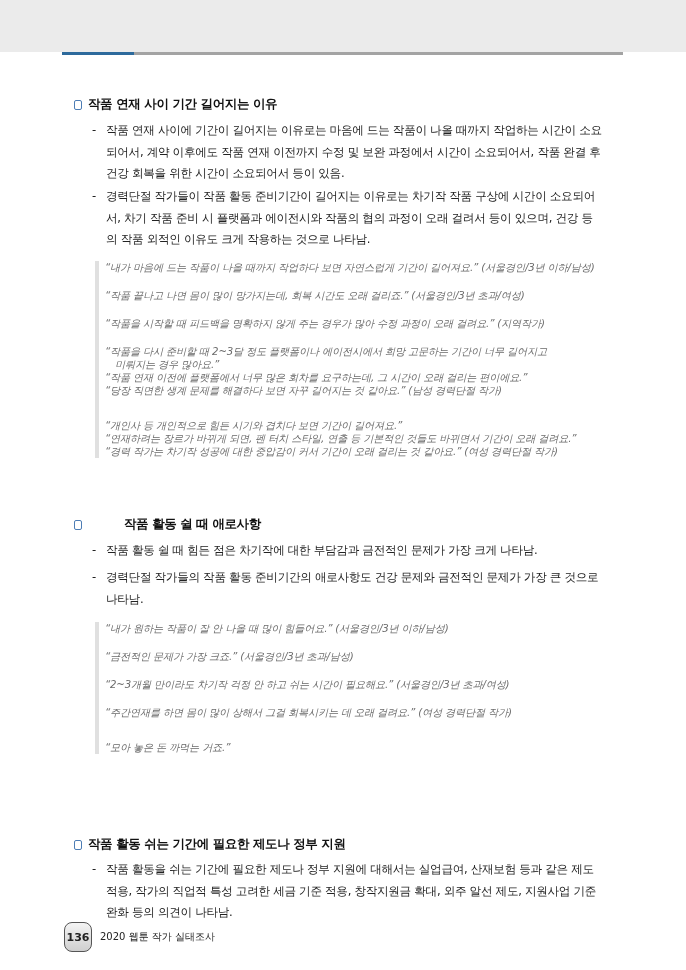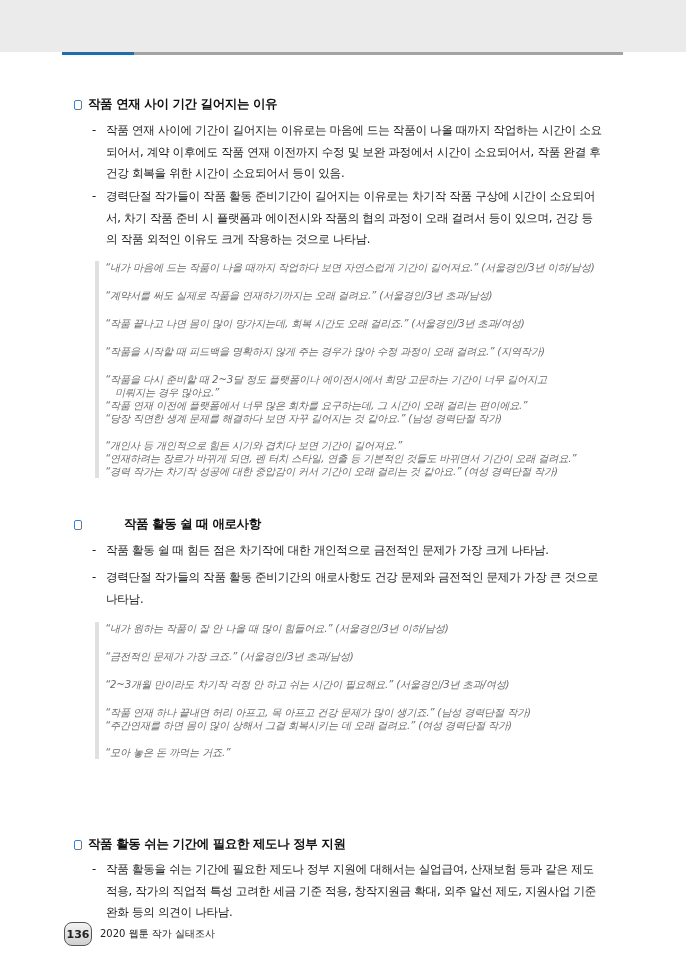--- a/index.html
+++ b/index.html
@@ -30,27 +30,27 @@
 
   .quote-block {
     position: absolute; left: 95px; width: 540px; border-left: 4px solid #e0e0e0;
     padding-left: 6px; box-sizing: border-box;
   }
   .q {
     font-style: italic; font-size: 10.2px; color: #6b6b6b; letter-spacing: -0.2px;
     line-height: 13px;
   }
   .q.single { margin-bottom: 15px; }
-  .q.group-gap { margin-top: 14px; }
+  .q.group-gap { margin-top: 22px; }
   .q .src { font-style: italic; }
   .q.indent { padding-left: 10px; }
 
   .footer { position: absolute; left: 64px; top: 922px; display: flex; align-items: center; }
   .pg {
-    width: 28px; height: 24px; border: 1.5px solid #555; border-radius: 8px;
+    width: 28px; height: 30px; border: 1.5px solid #555; border-radius: 8px;
     background: linear-gradient(#f4f4f4, #cfcfcf); display: flex; align-items: center; justify-content: center;
     font-size: 11px; font-weight: bold; color: #222; box-sizing: border-box;
   }
   .foot-title { margin-left: 8px; font-size: 10px; color: #222; }
 </style>
 </head>
 <body>
 
 <div class="top-band"></div>
 <div class="rule rule-blue"></div>
@@ -65,51 +65,49 @@
   <span class="dash">-</span>
   <span class="btext">작품 연재 사이에 기간이 길어지는 이유로는 마음에 드는 작품이 나올 때까지 작업하는 시간이 소요되어서, 계약 이후에도 작품 연재 이전까지 수정 및 보완 과정에서 시간이 소요되어서, 작품 완결 후 건강 회복을 위한 시간이 소요되어서 등이 있음.</span>
 </div>
 <div class="bullet" style="top:186px;">
   <span class="dash">-</span>
   <span class="btext">경력단절 작가들이 작품 활동 준비기간이 길어지는 이유로는 차기작 작품 구상에 시간이 소요되어서, 차기 작품 준비 시 플랫폼과 에이전시와 작품의 협의 과정이 오래 걸려서 등이 있으며, 건강 등의 작품 외적인 이유도 크게 작용하는 것으로 나타남.</span>
 </div>
 
 <div class="quote-block" style="top:261px;">
   <div class="q single"><span>“내가 마음에 드는 작품이 나올 때까지 작업하다 보면 자연스럽게 기간이 길어져요.”</span> <span class="src">(서울경인/3년 이하/남성)</span></div>
-  <div class="q single"><span>“계약서를 써도 실제로 작품을 연재하기까지는 오래 걸려요.”</span> <span class="src">(서울경인/3년 초과/남성)</span></div>
   <div class="q single"><span>“작품 끝나고 나면 몸이 많이 망가지는데, 회복 시간도 오래 걸리죠.”</span> <span class="src">(서울경인/3년 초과/여성)</span></div>
   <div class="q single"><span>“작품을 시작할 때 피드백을 명확하지 않게 주는 경우가 많아 수정 과정이 오래 걸려요.”</span> <span class="src">(지역작가)</span></div>
   <div class="q"><span>“작품을 다시 준비할 때 2~3달 정도 플랫폼이나 에이전시에서 희망 고문하는 기간이 너무 길어지고</span></div>
   <div class="q indent"><span>미뤄지는 경우 많아요.”</span></div>
   <div class="q"><span>“작품 연재 이전에 플랫폼에서 너무 많은 회차를 요구하는데, 그 시간이 오래 걸리는 편이에요.”</span></div>
   <div class="q"><span>“당장 직면한 생계 문제를 해결하다 보면 자꾸 길어지는 것 같아요.”</span> <span class="src">(남성 경력단절 작가)</span></div>
   <div class="q group-gap"><span>“개인사 등 개인적으로 힘든 시기와 겹치다 보면 기간이 길어져요.”</span></div>
   <div class="q"><span>“연재하려는 장르가 바뀌게 되면, 펜 터치 스타일, 연출 등 기본적인 것들도 바뀌면서 기간이 오래 걸려요.”</span></div>
   <div class="q"><span>“경력 작가는 차기작 성공에 대한 중압감이 커서 기간이 오래 걸리는 것 같아요.”</span> <span class="src">(여성 경력단절 작가)</span></div>
 </div>
 
 <div class="section-head" style="top:516px;gap:36px;">
   <span class="sq-icon"></span>
   <span>작품 활동 쉴 때 애로사항</span>
 </div>
 
 <div class="bullet" style="top:540px;">
   <span class="dash">-</span>
-  <span class="btext">작품 활동 쉴 때 힘든 점은 차기작에 대한 개인적으로 금전적인 문제가 가장 크게 나타남.</span>
+  <span class="btext">작품 활동 쉴 때 힘든 점은 차기작에 대한 부담감과 금전적인 문제가 가장 크게 나타남.</span>
 </div>
 <div class="bullet" style="top:567px;">
   <span class="dash">-</span>
   <span class="btext">경력단절 작가들의 작품 활동 준비기간의 애로사항도 건강 문제와 금전적인 문제가 가장 큰 것으로 나타남.</span>
 </div>
 
 <div class="quote-block" style="top:622px;">
   <div class="q single"><span>“내가 원하는 작품이 잘 안 나올 때 많이 힘들어요.”</span> <span class="src">(서울경인/3년 이하/남성)</span></div>
   <div class="q single"><span>“금전적인 문제가 가장 크죠.”</span> <span class="src">(서울경인/3년 초과/남성)</span></div>
   <div class="q single"><span>“2~3개월 만이라도 차기작 걱정 안 하고 쉬는 시간이 필요해요.”</span> <span class="src">(서울경인/3년 초과/여성)</span></div>
-  <div class="q"><span>“작품 연재 하나 끝내면 허리 아프고, 목 아프고 건강 문제가 많이 생기죠.”</span> <span class="src">(남성 경력단절 작가)</span></div>
   <div class="q"><span>“주간연재를 하면 몸이 많이 상해서 그걸 회복시키는 데 오래 걸려요.”</span> <span class="src">(여성 경력단절 작가)</span></div>
   <div class="q group-gap"><span>“모아 놓은 돈 까먹는 거죠.”</span></div>
 </div>
 
 <div class="section-head" style="top:836px;">
   <span class="sq-icon"></span>
   <span>작품 활동 쉬는 기간에 필요한 제도나 정부 지원</span>
 </div>
 
 <div class="bullet" style="top:859px;">

